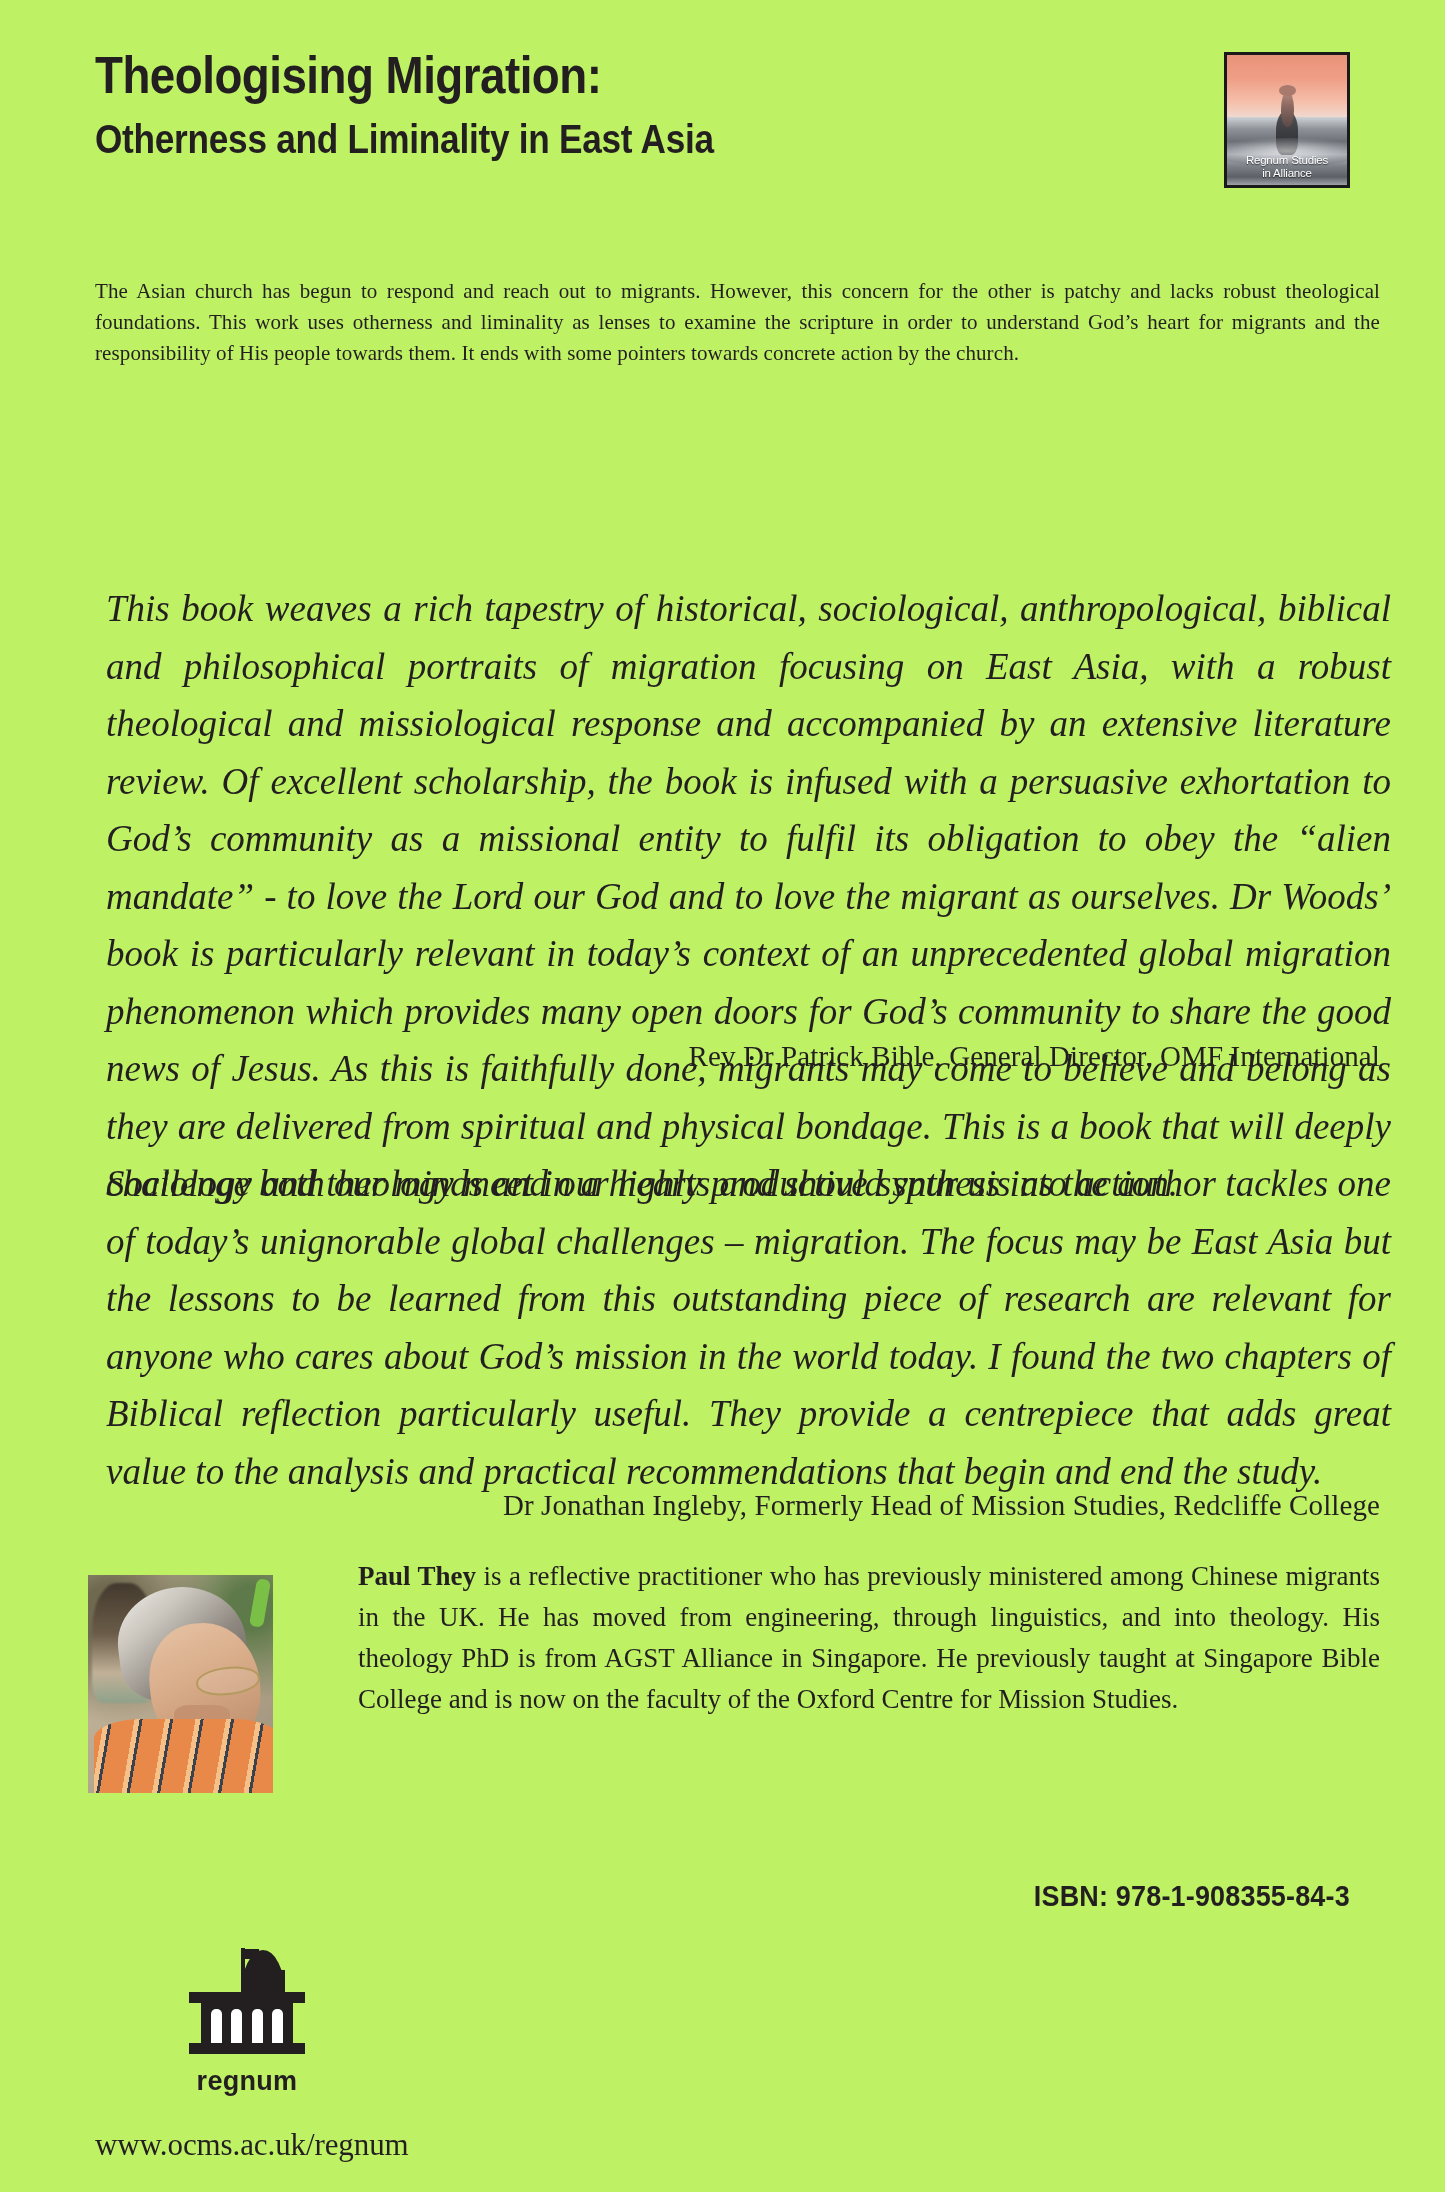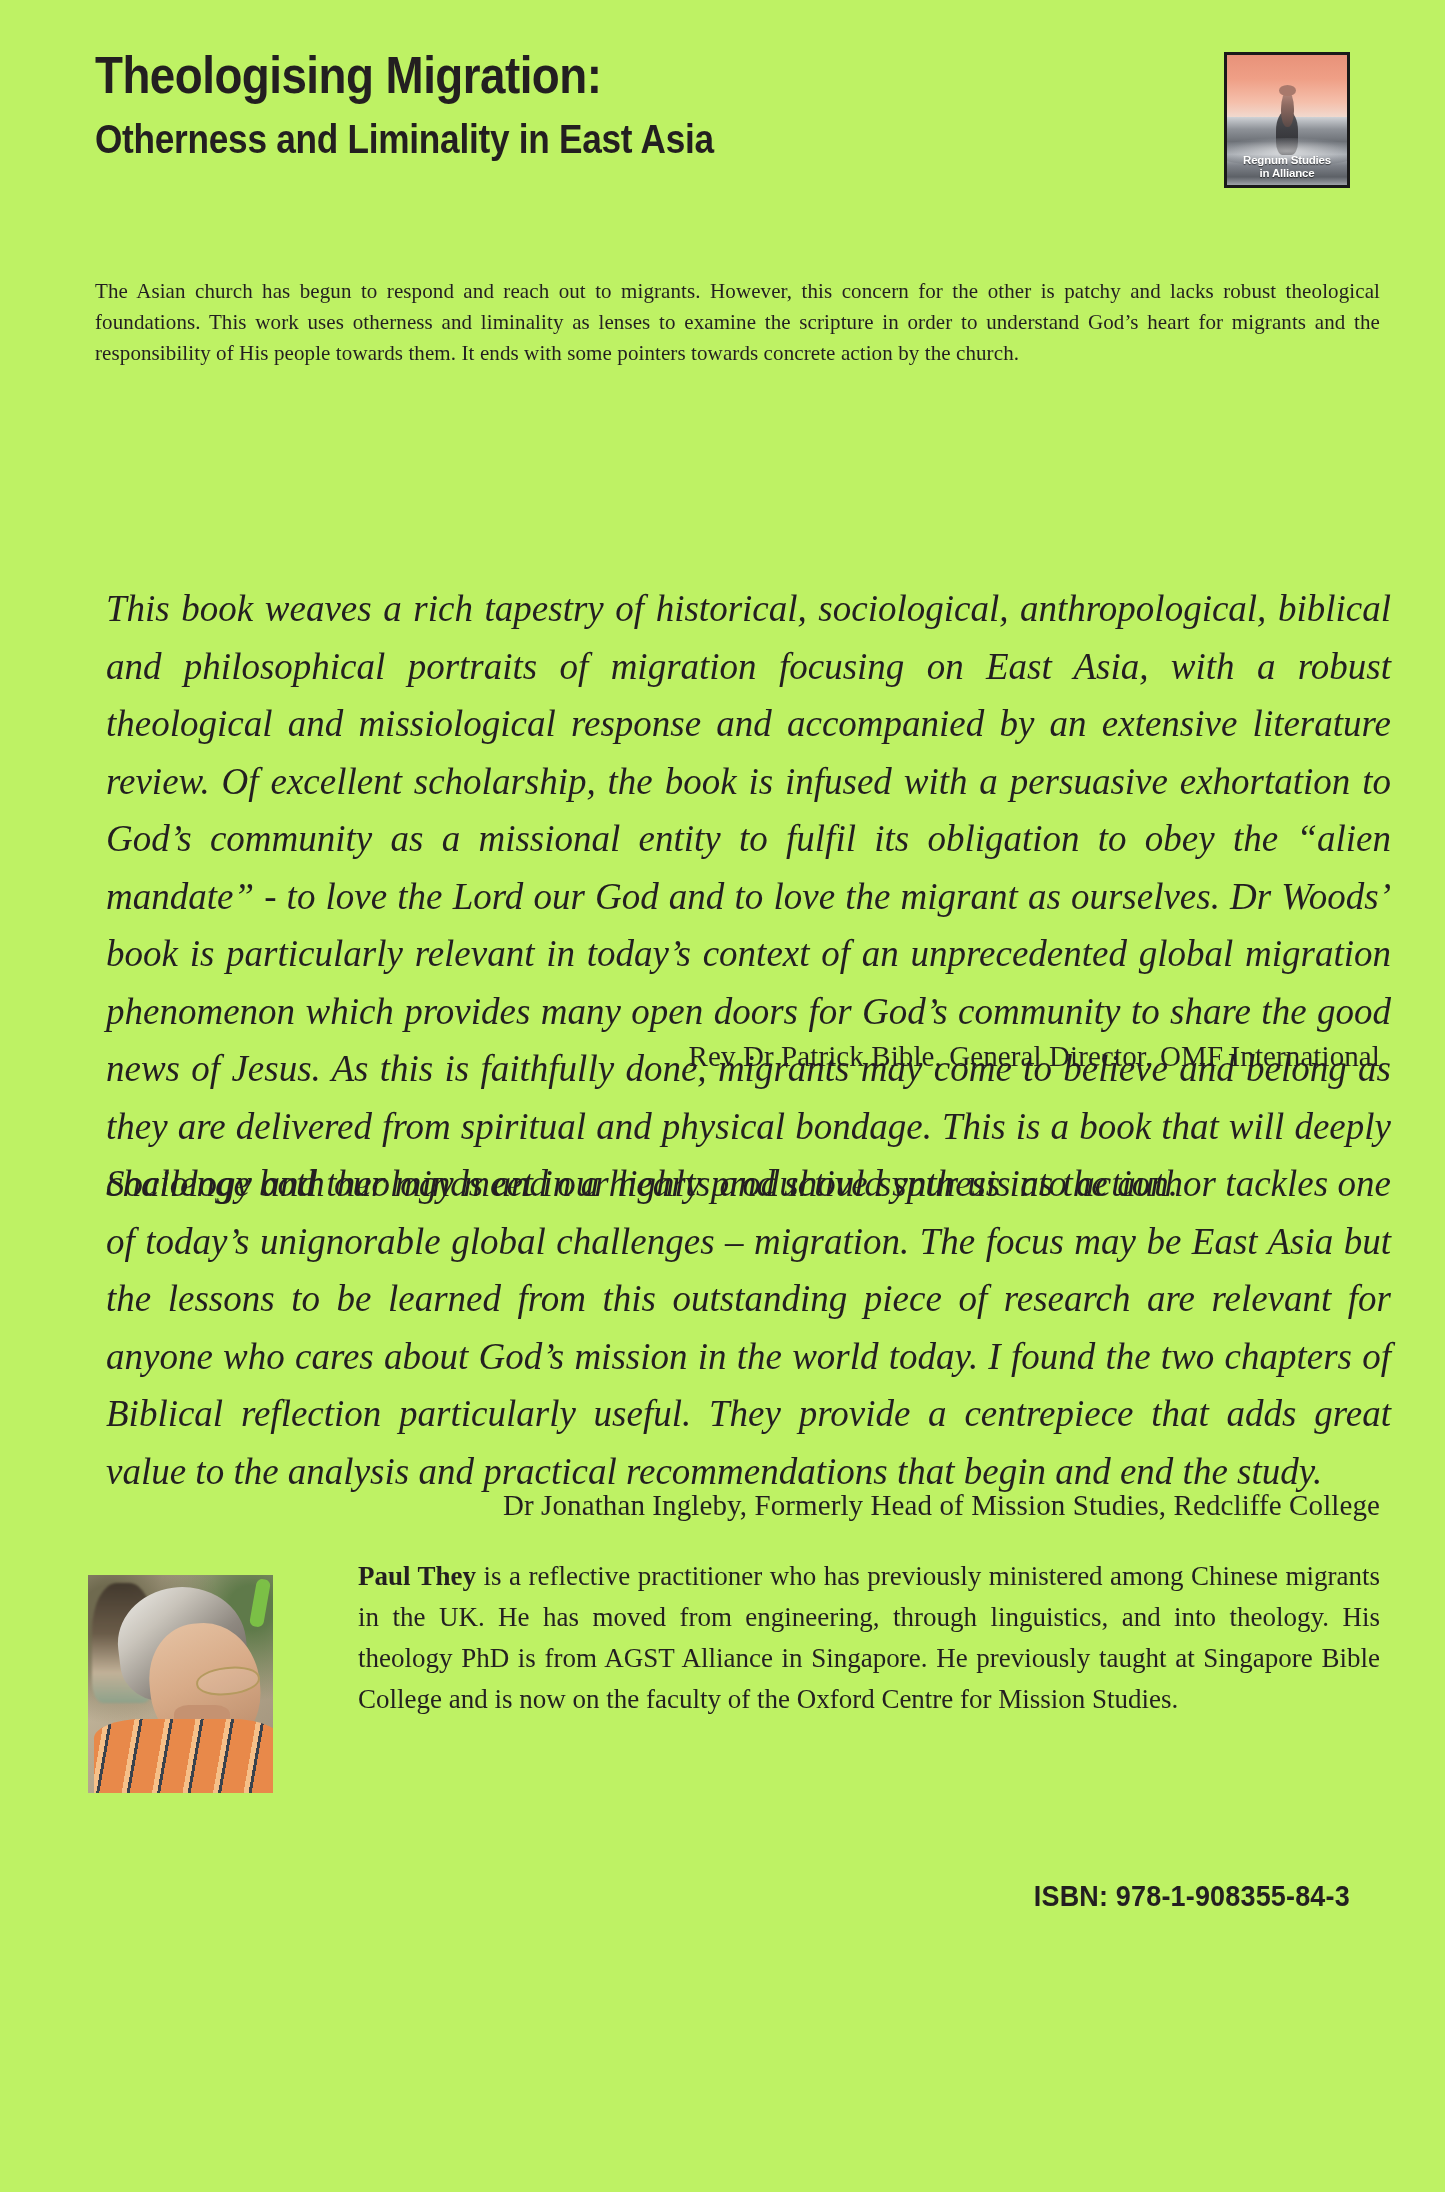--- a/index.html
+++ b/index.html
@@ -121,21 +121,21 @@
     margin-left: -11px;
     background: linear-gradient(180deg, rgba(60,60,64,0.85) 0%, rgba(40,40,44,0.9) 100%);
     border-radius: 45% 45% 30% 30%;
   }
   .logo-caption {
     position: absolute;
     left: 0; right: 0;
     bottom: 5px;
     text-align: center;
     font-family: "Liberation Sans", "DejaVu Sans", sans-serif;
-    font-weight: bold;
+    font-weight: normal;
     font-size: 11.5px;
     line-height: 1.12;
     color: #ffffff;
     text-shadow: 0 1px 1px rgba(0,0,0,0.6);
     letter-spacing: -0.2px;
   }
 
   
   .blurb {
     position: absolute;
@@ -442,14 +442,32 @@
     <div class="ph-neck"></div>
     <div class="ph-shirt"></div>
   </div>
 
   <div class="bio">
     <b>Paul They</b><span> is a reflective practitioner who has previously ministered among Chinese migrants in the UK. He has moved from engineering, through linguistics, and into theology. His theology PhD is from AGST Alliance in Singapore. He previously taught at Singapore Bible College and is now on the faculty of the Oxford Centre for Mission Studies.</span>
   </div>
 
   <div class="isbn">ISBN: 978-1-908355-84-3</div>
 
+  <div class="publisher">
+    <div class="pub-mark">
+      <div class="pm-flagpole"></div>
+      <div class="pm-flag"></div>
+      <div class="pm-dome"></div>
+      <div class="pm-dome2"></div>
+      <div class="pm-roof"></div>
+      <div class="pm-cols">
+        <div class="pm-gap"></div>
+        <div class="pm-gap"></div>
+        <div class="pm-gap"></div>
+        <div class="pm-gap"></div>
+      </div>
+      <div class="pm-base"></div>
+    </div>
+    <div class="pub-name">regnum</div>
+    <div class="pub-url">www.ocms.ac.uk/regnum</div>
+  </div>
 
 </div>
 
 </body></html>

